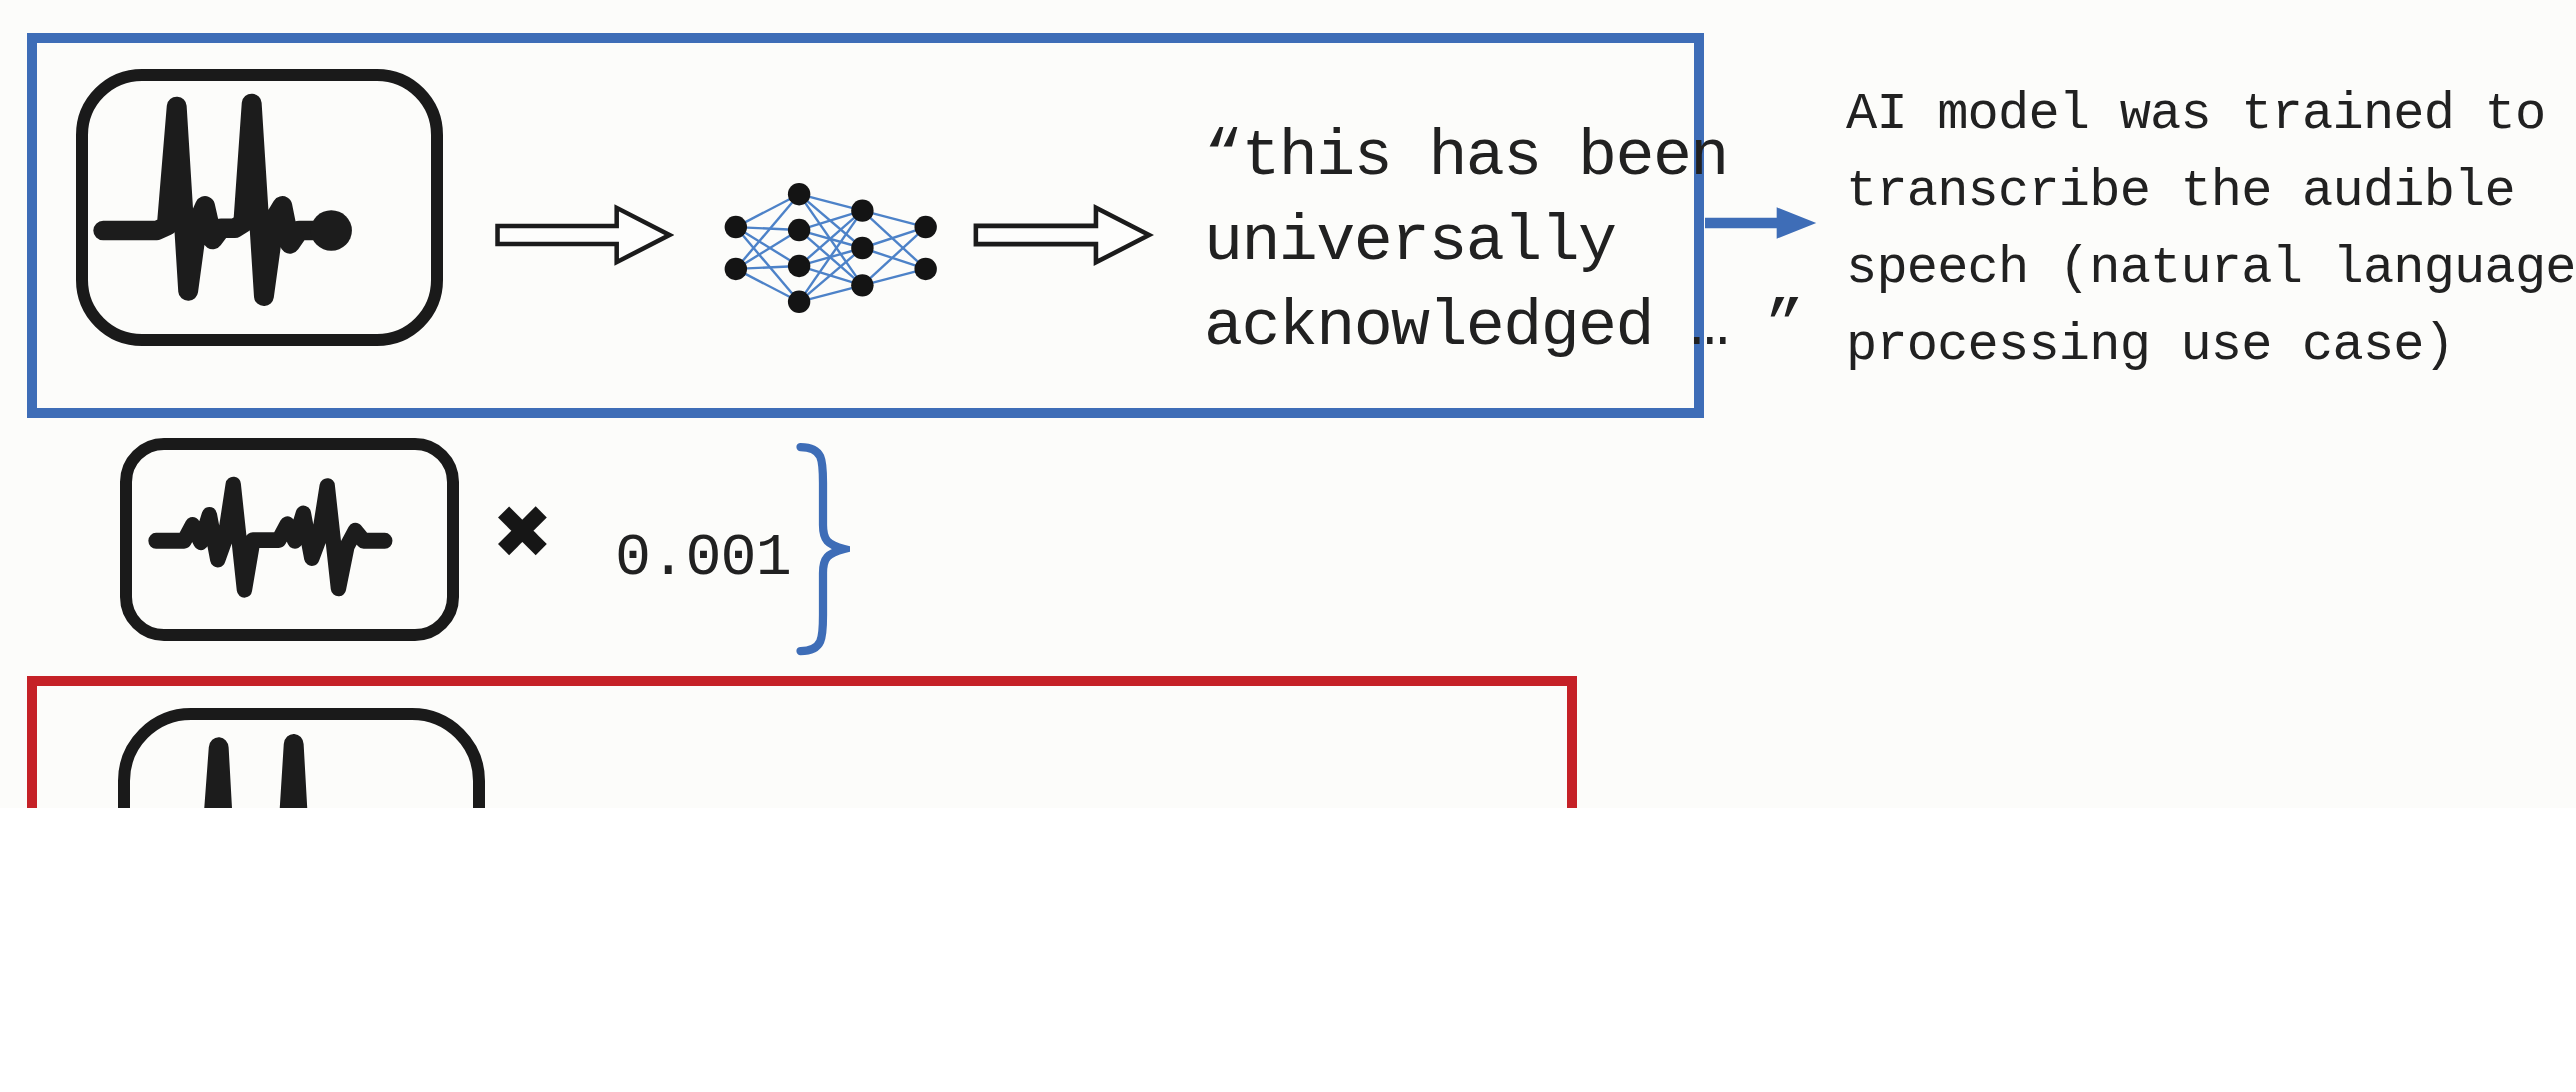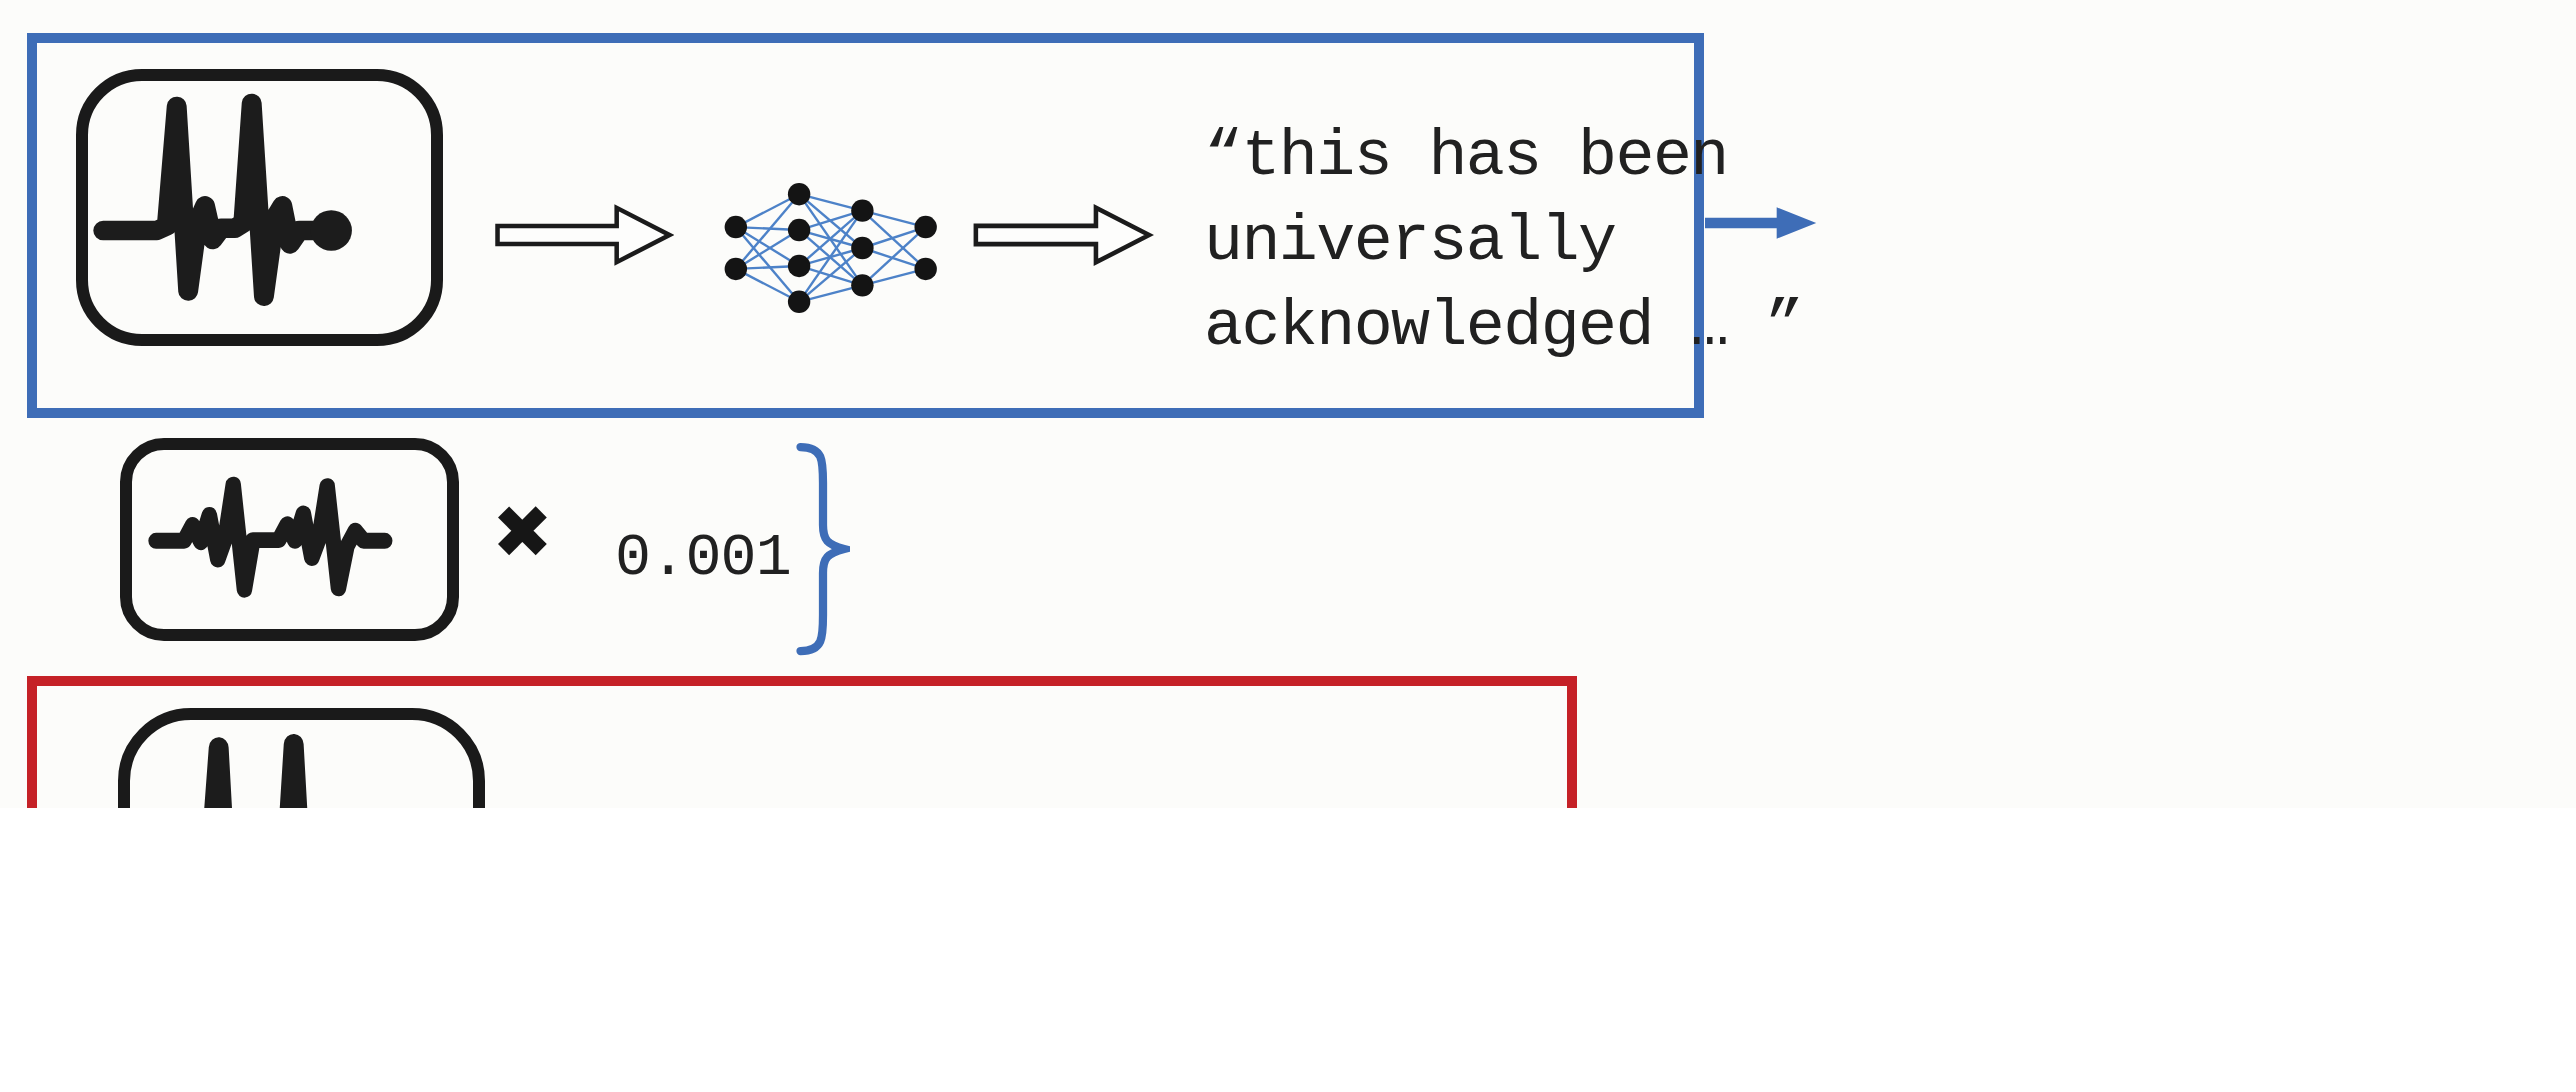--- a/index.html
+++ b/index.html
@@ -112,20 +112,24 @@
   </svg>
 
   <div id="quote-text" class="abs multiline">“this has been
 universally
 acknowledged … ”</div>
 
   <svg class="abs solid-arrow-blue" style="left:1705px;top:204px;width:112px;height:38px" viewBox="0 0 150 50">
     <path d="M0,18 H96 V4 L149,25 L96,46 V32 H0 Z"></path>
   </svg>
 
+  <div id="top-annotation" class="abs multiline">AI model was trained to
+transcribe the audible
+speech (natural language
+processing use case)</div>
 
   <div id="noise-wave" class="abs wave-tile">
     <svg viewBox="0 0 440 240" preserveAspectRatio="none">
       <polyline class="noise-line" points="30,122 70,122 82,100 94,124 106,86 118,148 128,121 140,44 156,190 168,121 205,121 217,99 228,122 240,84 252,146 262,120 274,46 290,188 302,130 314,108 326,122 356,122"></polyline>
     </svg>
   </div>
 
   <div id="times-symbol" class="abs">✖</div>
 
   <div id="factor-text" class="abs">0.001</div>

